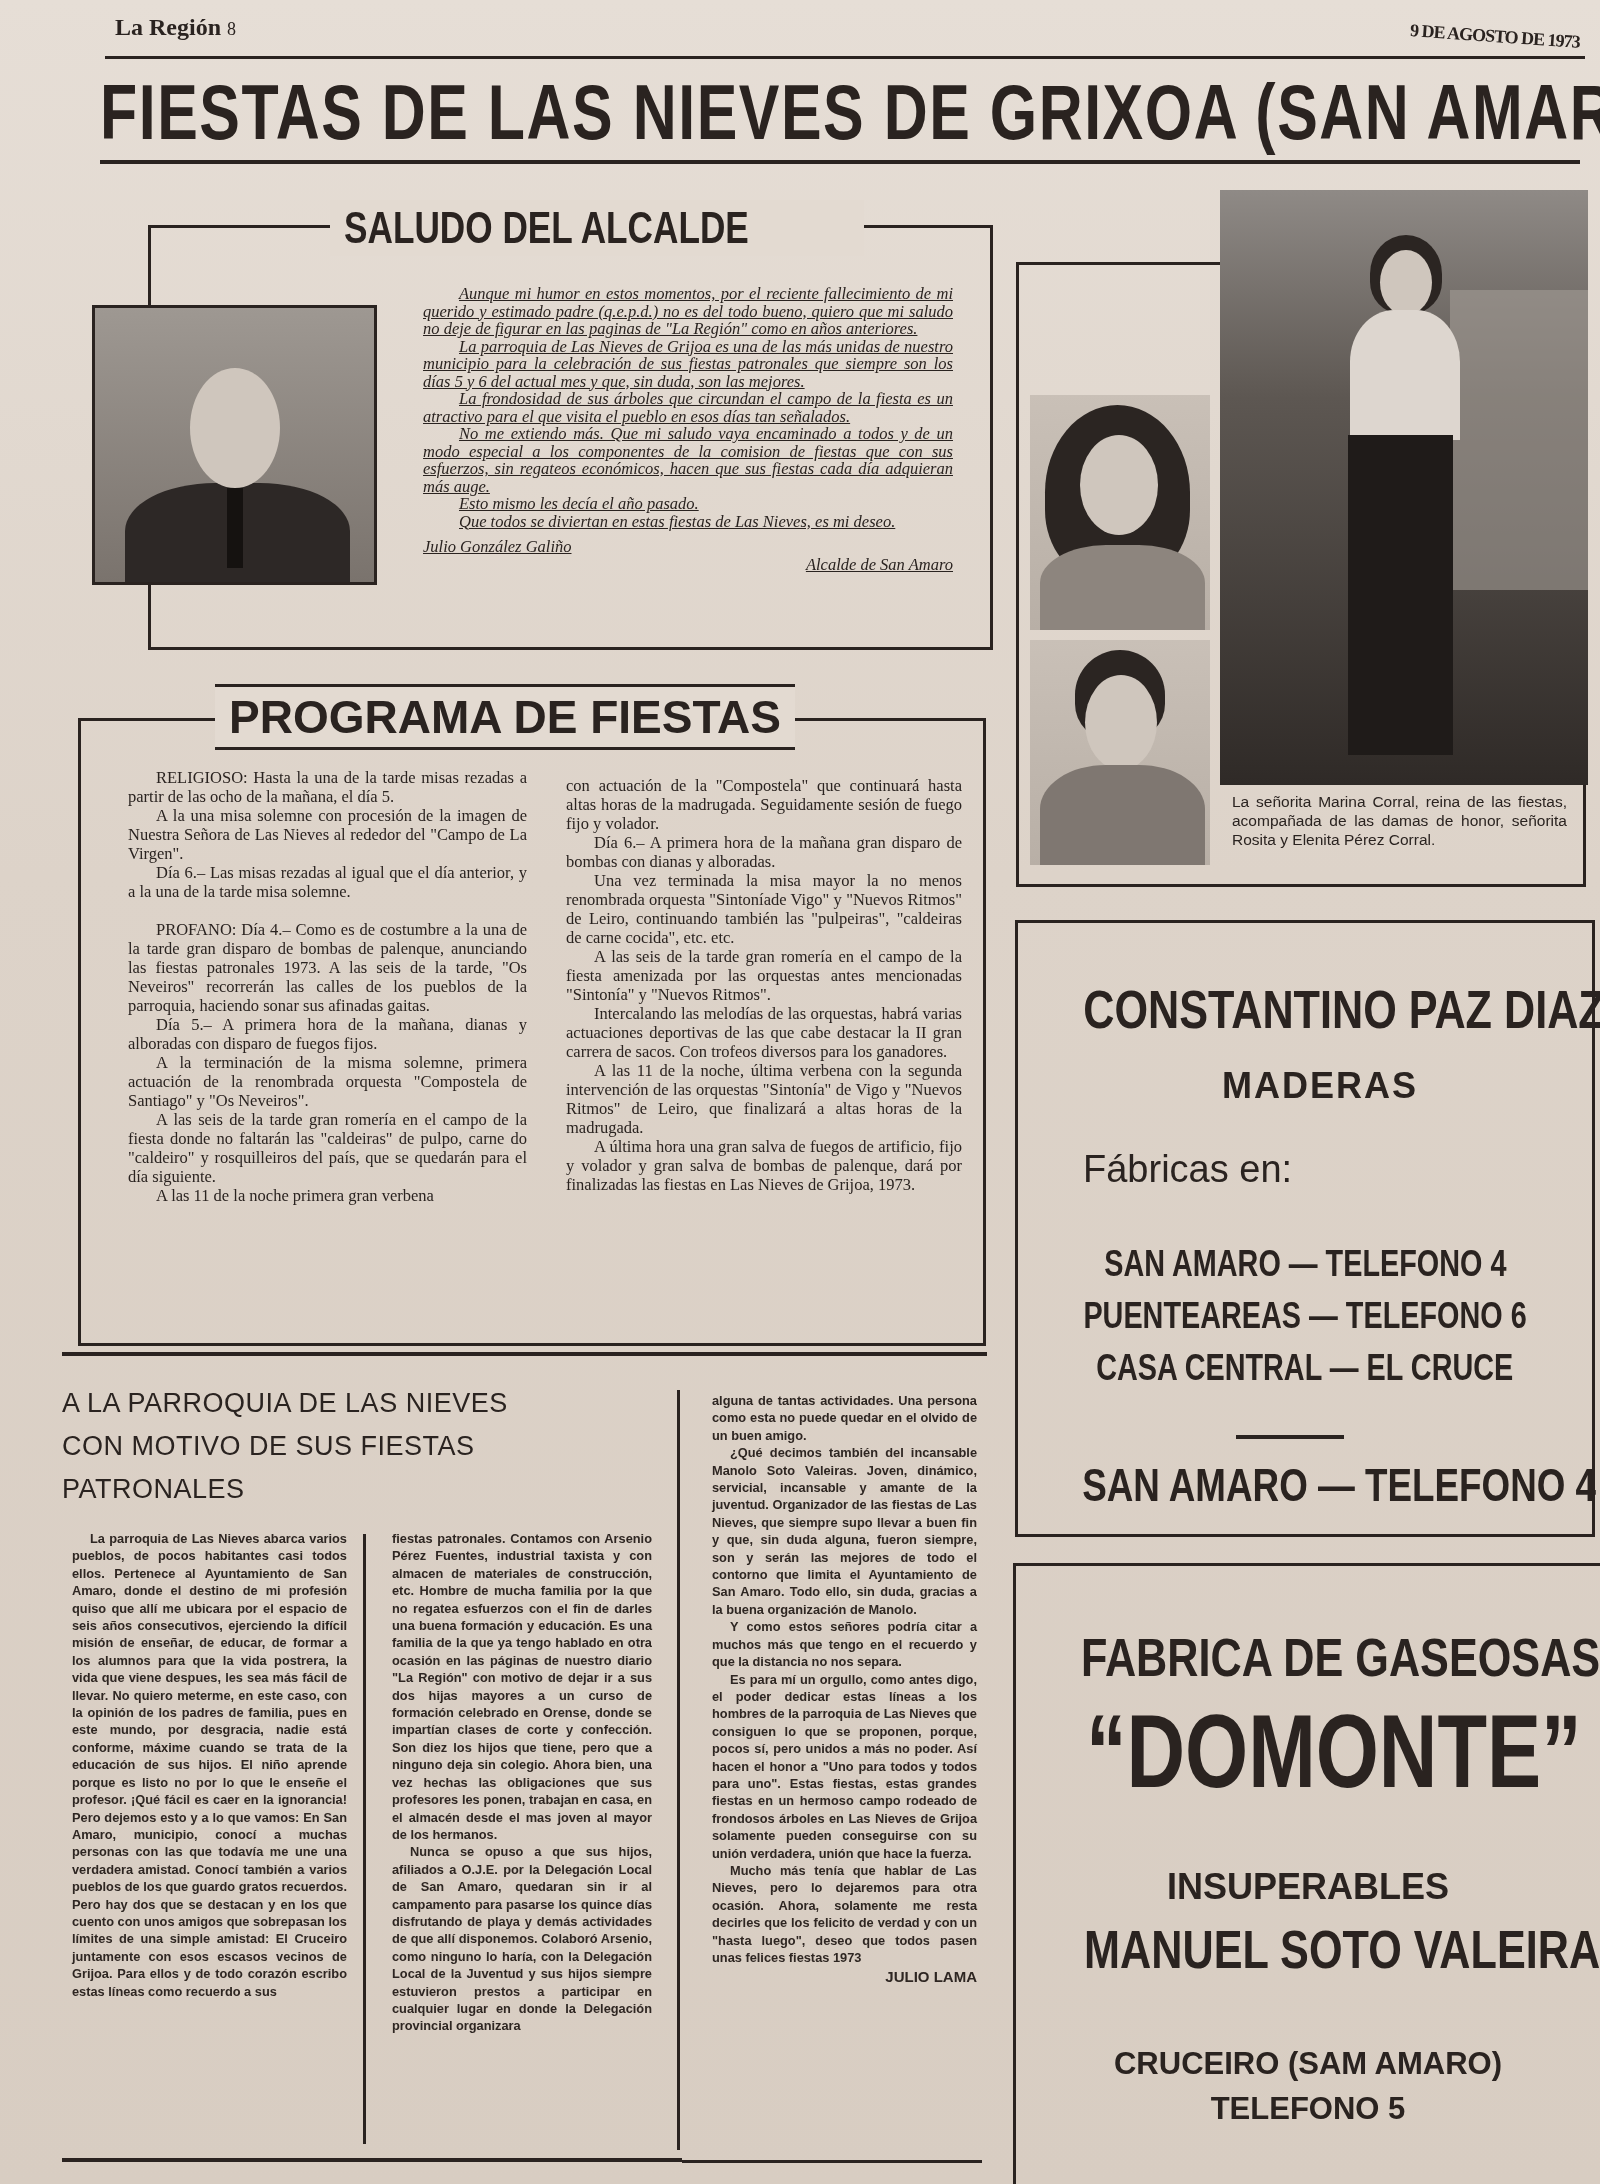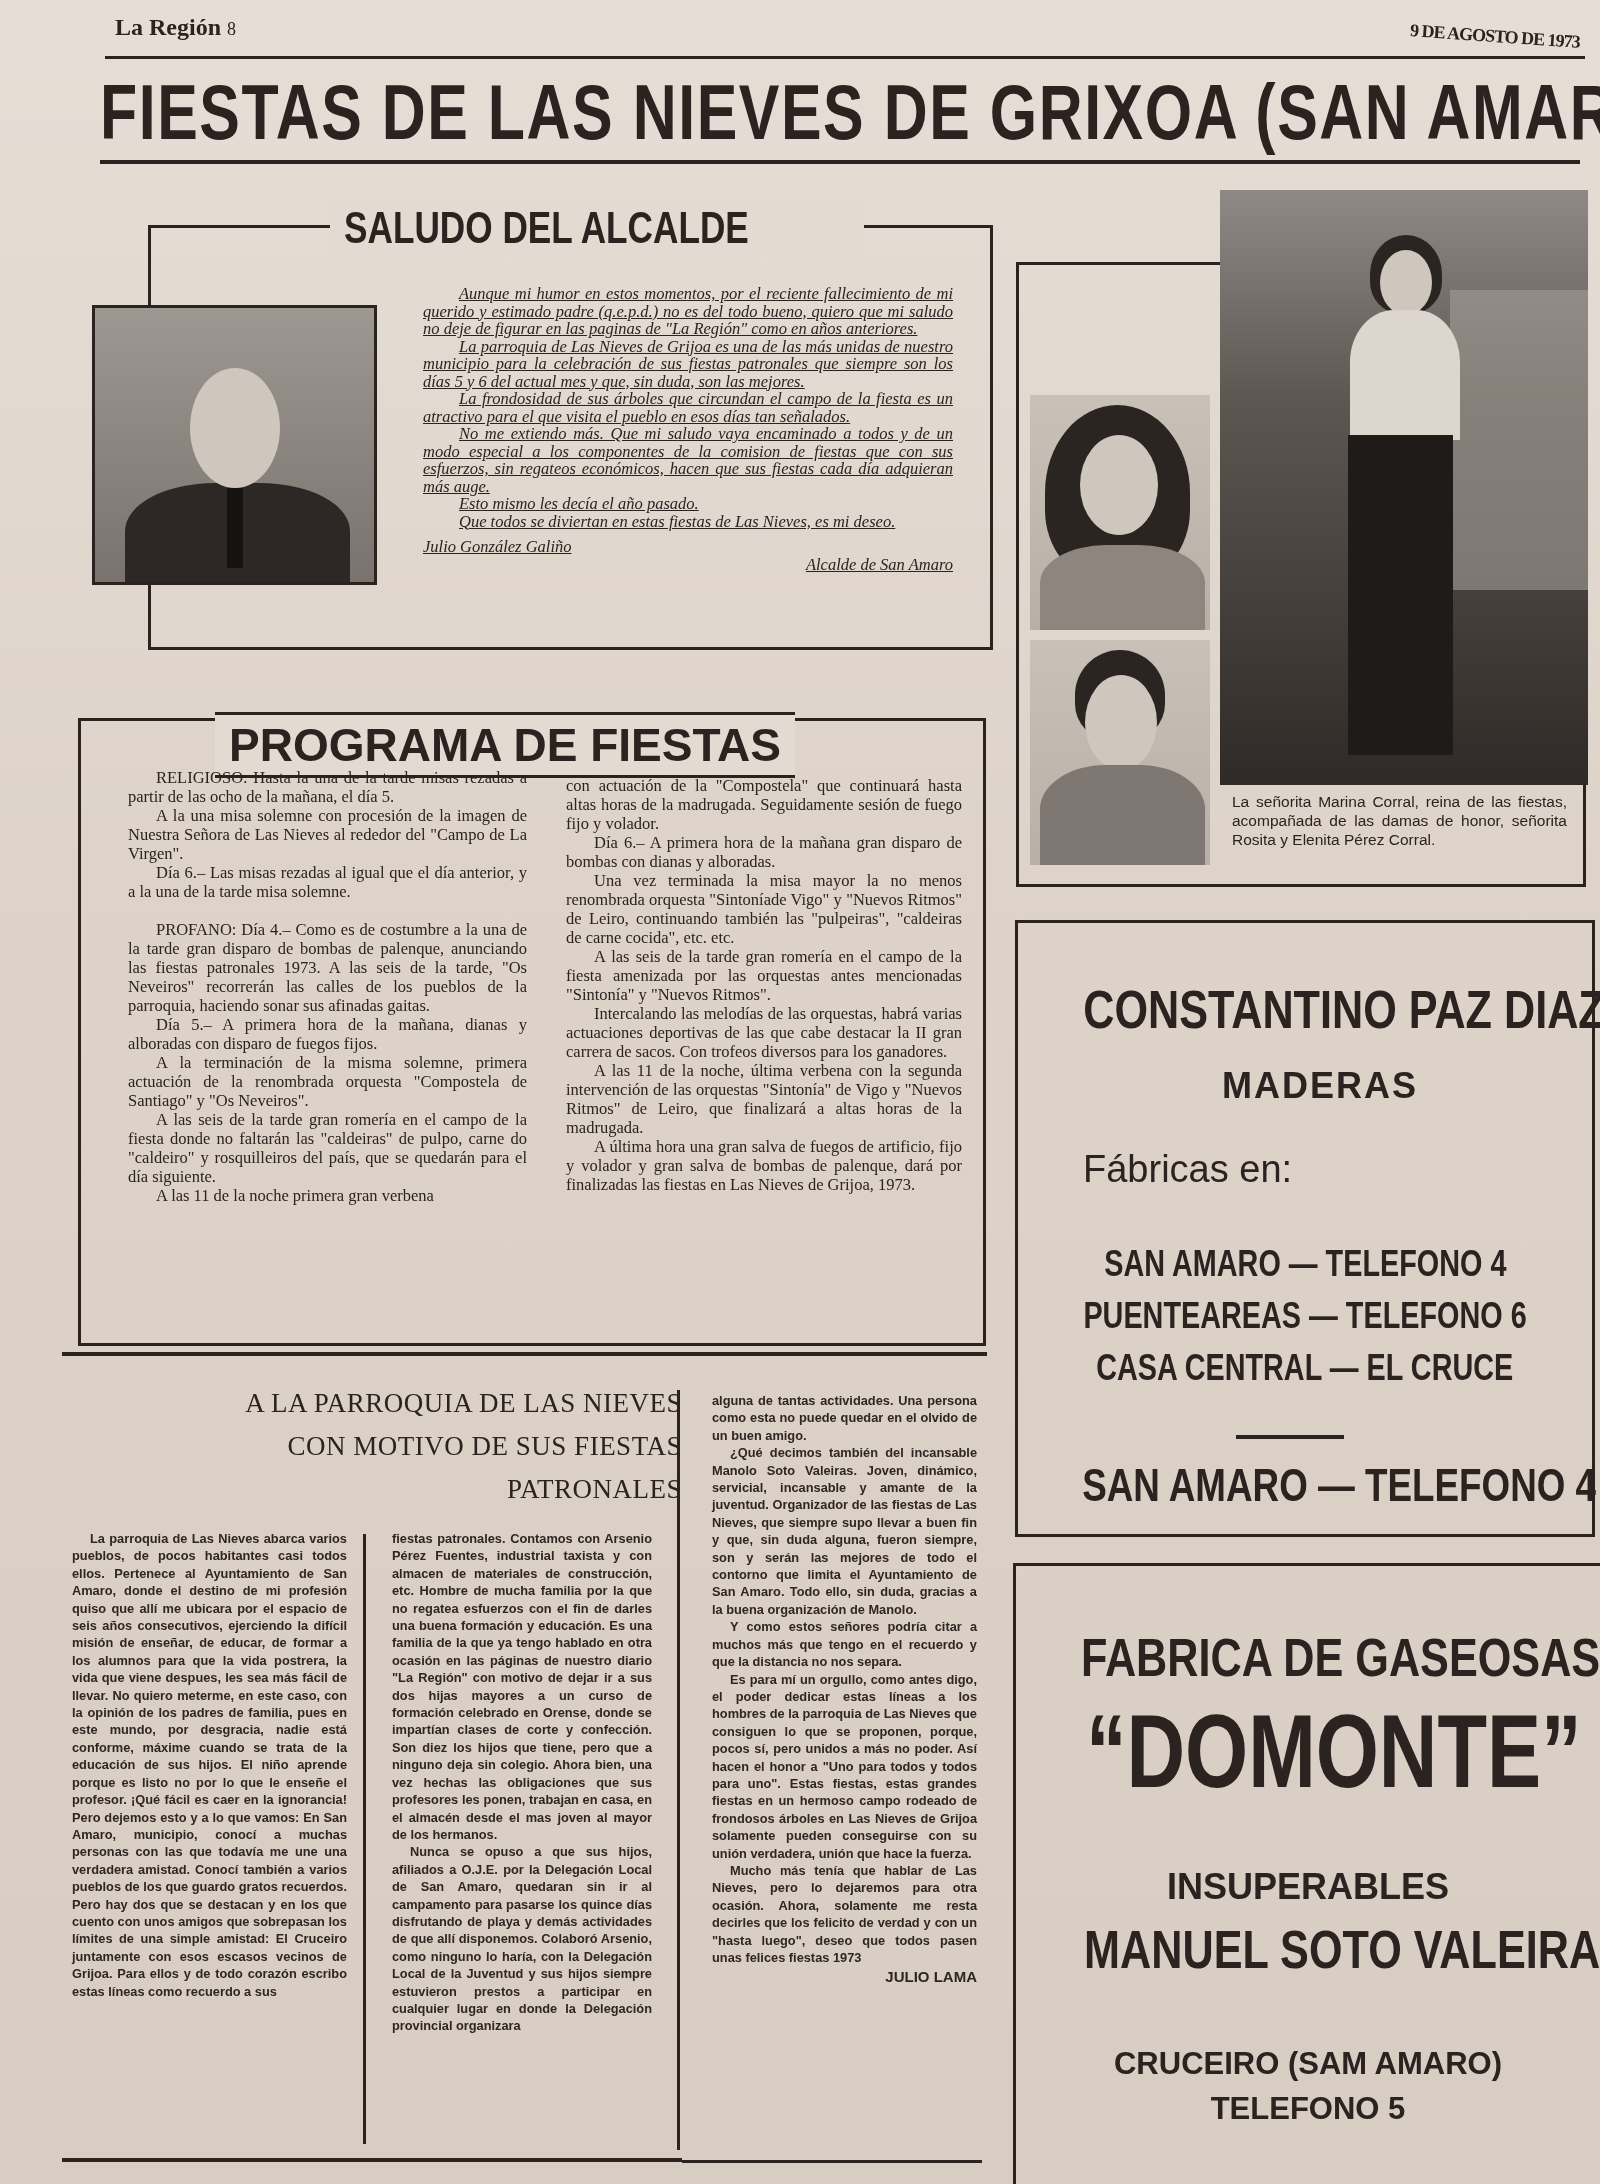--- a/index.html
+++ b/index.html
@@ -80,21 +80,21 @@
     <p>La parroquia de Las Nieves de Grijoa es una de las más unidas de nuestro municipio para la celebración de sus fiestas patronales que siempre son los días 5 y 6 del actual mes y que, sin duda, son las mejores.</p>
     <p>La frondosidad de sus árboles que circundan el campo de la fiesta es un atractivo para el que visita el pueblo en esos días tan señalados.</p>
     <p>No me extiendo más. Que mi saludo vaya encaminado a todos y de un modo especial a los componentes de la comision de fiestas que con sus esfuerzos, sin regateos económicos, hacen que sus fiestas cada día adquieran más auge.</p>
     <p>Esto mismo les decía el año pasado.</p>
     <p>Que todos se diviertan en estas fiestas de Las Nieves, es mi deseo.</p>
     <div style="margin-top:8px;">Julio González Galiño</div>
     <div style="text-align:right;">Alcalde de San Amaro</div>
   </div>
 
   <div class="abs box" style="left:78px;top:718px;width:908px;height:628px;"></div>
-  <div class="sec-title" style="left:215px;top:684px;font-size:46px;line-height:60px;border-top:3px solid #2a2320;border-bottom:3px solid #2a2320;margin-top:28px;">
+  <div class="sec-title" style="left:215px;top:684px;font-size:46px;line-height:60px;border-top:3px solid #2a2320;border-bottom:3px solid #2a2320;">
     <span>PROGRAMA DE FIESTAS</span>
   </div>
   <div class="abs serif-body" style="left:112px;top:768px;width:415px;">
     <p>RELIGIOSO: Hasta la una de la tarde misas rezadas a partir de las ocho de la mañana, el día 5.</p>
     <p>A la una misa solemne con procesión de la imagen de Nuestra Señora de Las Nieves al rededor del "Campo de La Virgen".</p>
     <p>Día 6.– Las misas rezadas al igual que el día anterior, y a la una de la tarde misa solemne.</p>
     <p class="gap">PROFANO: Día 4.– Como es de costumbre a la una de la tarde gran disparo de bombas de palenque, anunciando las fiestas patronales 1973. A las seis de la tarde, "Os Neveiros" recorrerán las calles de los pueblos de la parroquia, haciendo sonar sus afinadas gaitas.</p>
     <p>Día 5.– A primera hora de la mañana, dianas y alboradas con disparo de fuegos fijos.</p>
     <p>A la terminación de la misma solemne, primera actuación de la renombrada orquesta "Compostela de Santiago" y "Os Neveiros".</p>
     <p>A las seis de la tarde gran romería en el campo de la fiesta donde no faltarán las "caldeiras" de pulpo, carne do "caldeiro" y rosquilleiros del país, que se quedarán para el día siguiente.</p>
@@ -123,21 +123,21 @@
   </div>
   <div class="photo" style="left:1220px;top:190px;width:368px;height:595px;background:linear-gradient(180deg,#8f8a86 0%,#5d5752 35%,#2f2a27 100%);">
     <div style="position:absolute;left:230px;top:100px;width:140px;height:300px;background:#a39c96;opacity:0.6;"></div>
     <div class="hair" style="left:150px;top:45px;width:72px;height:78px;"></div>
     <div class="face" style="left:160px;top:60px;width:52px;height:65px;"></div>
     <div class="body" style="left:130px;top:120px;width:110px;height:130px;background:#ddd6cf;"></div>
     <div style="position:absolute;left:128px;top:245px;width:105px;height:320px;background:#1f1b19;"></div>
   </div>
   <div class="abs caption" style="left:1232px;top:792px;width:335px;">La señorita Marina Corral, reina de las fiestas, acompañada de las damas de honor, señorita Rosita y Elenita Pérez Corral.</div>
 
-  <div class="abs" style="left:62px;top:1382px;width:620px;text-align:right;font-family:Liberation Serif, serif;font-size:27px;line-height:43px;letter-spacing:0.5px;">
+  <div class="abs" style="left:62px;top:1382px;width:620px;text-align:left;font-family:Liberation Sans, sans-serif;font-size:27px;line-height:43px;letter-spacing:0.5px;">
     <div>A LA PARROQUIA DE LAS NIEVES</div>
     <div>CON MOTIVO DE SUS FIESTAS</div>
     <div>PATRONALES</div>
   </div>
   <div class="abs bold-body" style="left:72px;top:1530px;width:275px;">
     <p>La parroquia de Las Nieves abarca varios pueblos, de pocos habitantes casi todos ellos. Pertenece al Ayuntamiento de San Amaro, donde el destino de mi profesión quiso que allí me ubicara por el espacio de seis años consecutivos, ejerciendo la difícil misión de enseñar, de educar, de formar a los alumnos para que la vida postrera, la vida que viene despues, les sea más fácil de llevar. No quiero meterme, en este caso, con la opinión de los padres de familia, pues en este mundo, por desgracia, nadie está conforme, máxime cuando se trata de la educación de sus hijos. El niño aprende porque es listo no por lo que le enseñe el profesor. ¡Qué fácil es caer en la ignorancia! Pero dejemos esto y a lo que vamos: En San Amaro, municipio, conocí a muchas personas con las que todavía me une una verdadera amistad. Conocí también a varios pueblos de los que guardo gratos recuerdos. Pero hay dos que se destacan y en los que cuento con unos amigos que sobrepasan los límites de una simple amistad: El Cruceiro juntamente con esos escasos vecinos de Grijoa. Para ellos y de todo corazón escribo estas líneas como recuerdo a sus</p>
   </div>
   <div class="abs" style="left:363px;top:1534px;width:3px;height:610px;background:#2a2320;"></div>
   <div class="abs bold-body" style="left:392px;top:1530px;width:260px;">
     <p style="text-indent:0">fiestas patronales. Contamos con Arsenio Pérez Fuentes, industrial taxista y con almacen de materiales de construcción, etc. Hombre de mucha familia por la que no regatea esfuerzos con el fin de darles una buena formación y educación. Es una familia de la que ya tengo hablado en otra ocasión en las páginas de nuestro diario "La Región" con motivo de dejar ir a sus dos hijas mayores a un curso de formación celebrado en Orense, donde se impartían clases de corte y confección. Son diez los hijos que tiene, pero que a ninguno deja sin colegio. Ahora bien, una vez hechas las obligaciones que sus profesores les ponen, trabajan en casa, en el almacén desde el mas joven al mayor de los hermanos.</p>

